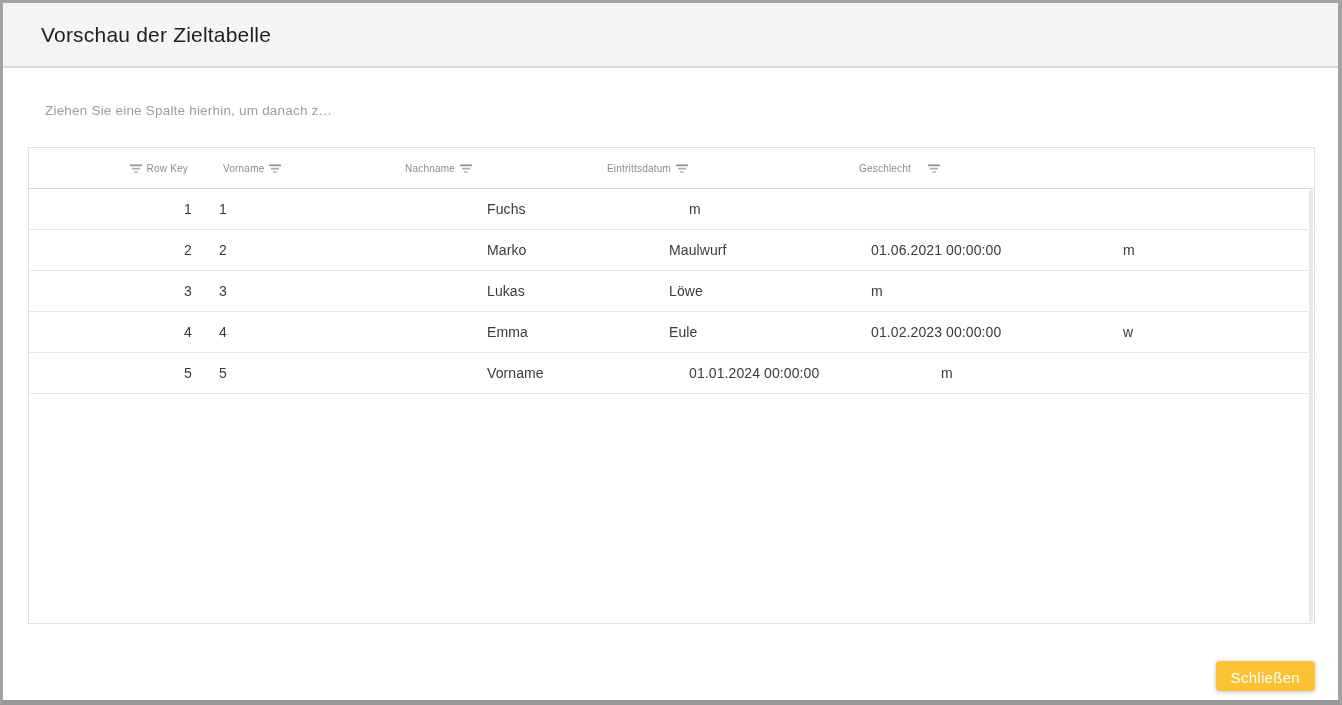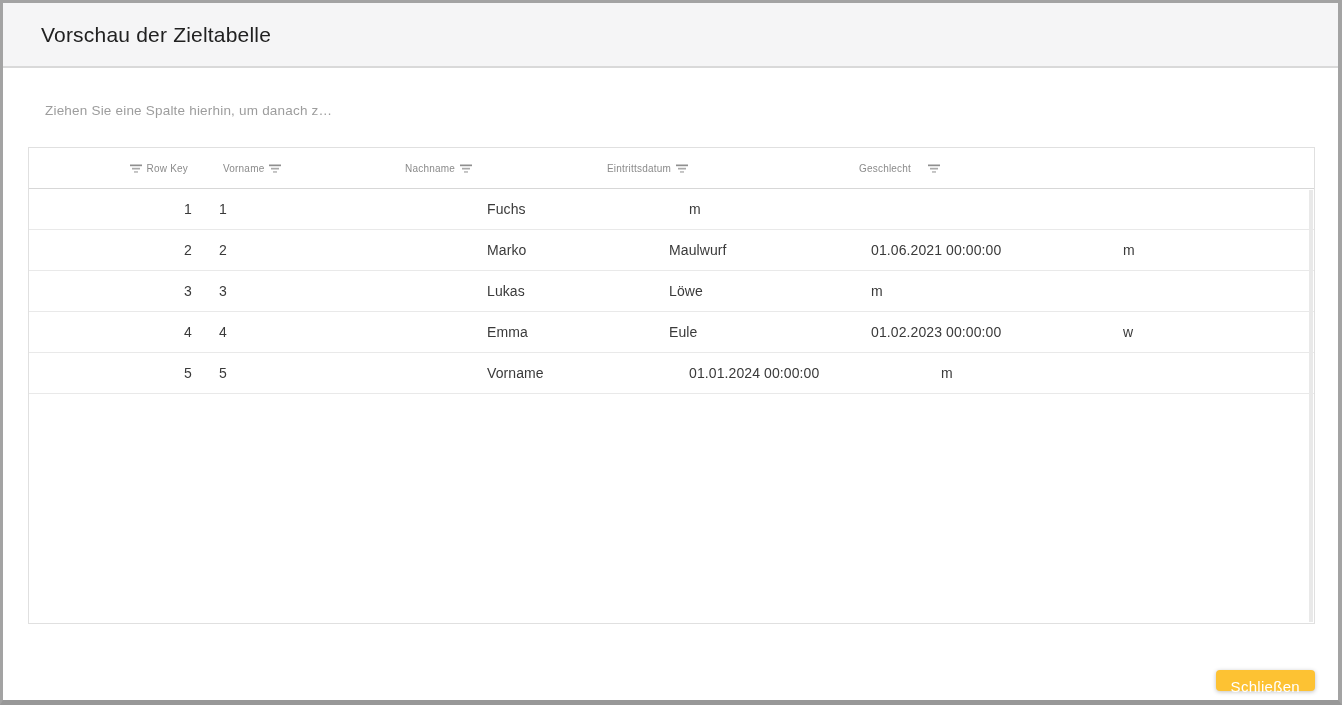--- a/index.html
+++ b/index.html
@@ -101,21 +101,21 @@
   .scroll-track {
     position: absolute;
     right: 1px; top: 42px; bottom: 1px;
     width: 4px;
     background: #e9e9e9;
   }
 
   .close-btn {
     position: absolute;
     right: 23px; bottom: 7px;
-    height: 21px;
+    height: 30px;
     padding: 8px 15px;
     background: #fdc233;
     border: none;
     border-radius: 4px;
     color: #ffffff;
     font-size: 15px;
     font-weight: 500;
     font-family: "Liberation Sans", "DejaVu Sans", sans-serif;
     letter-spacing: 0.3px;
     box-shadow: 0 1px 4px rgba(0,0,0,0.25);

